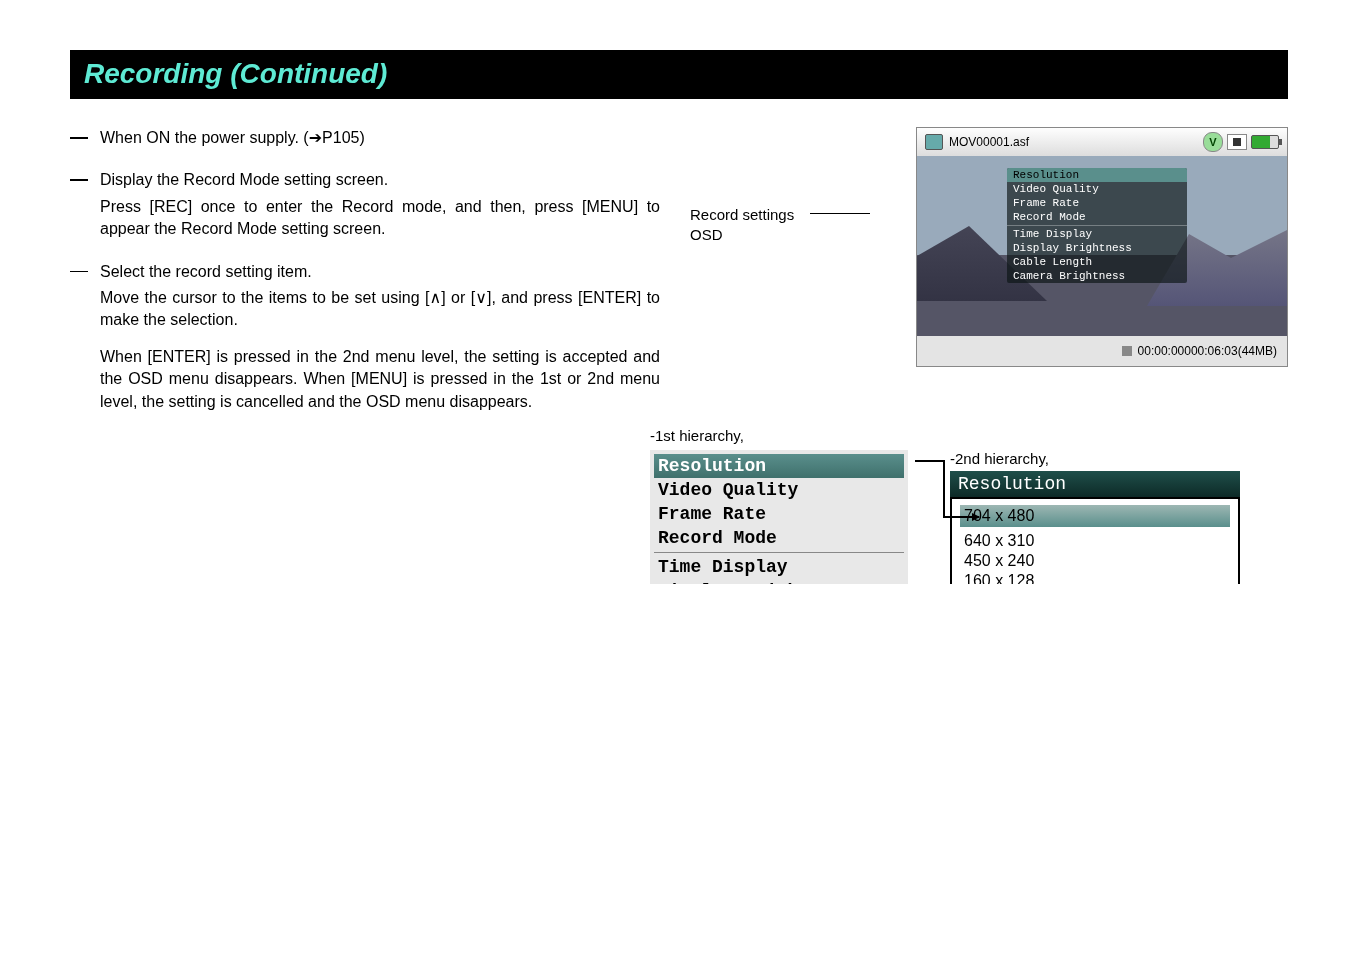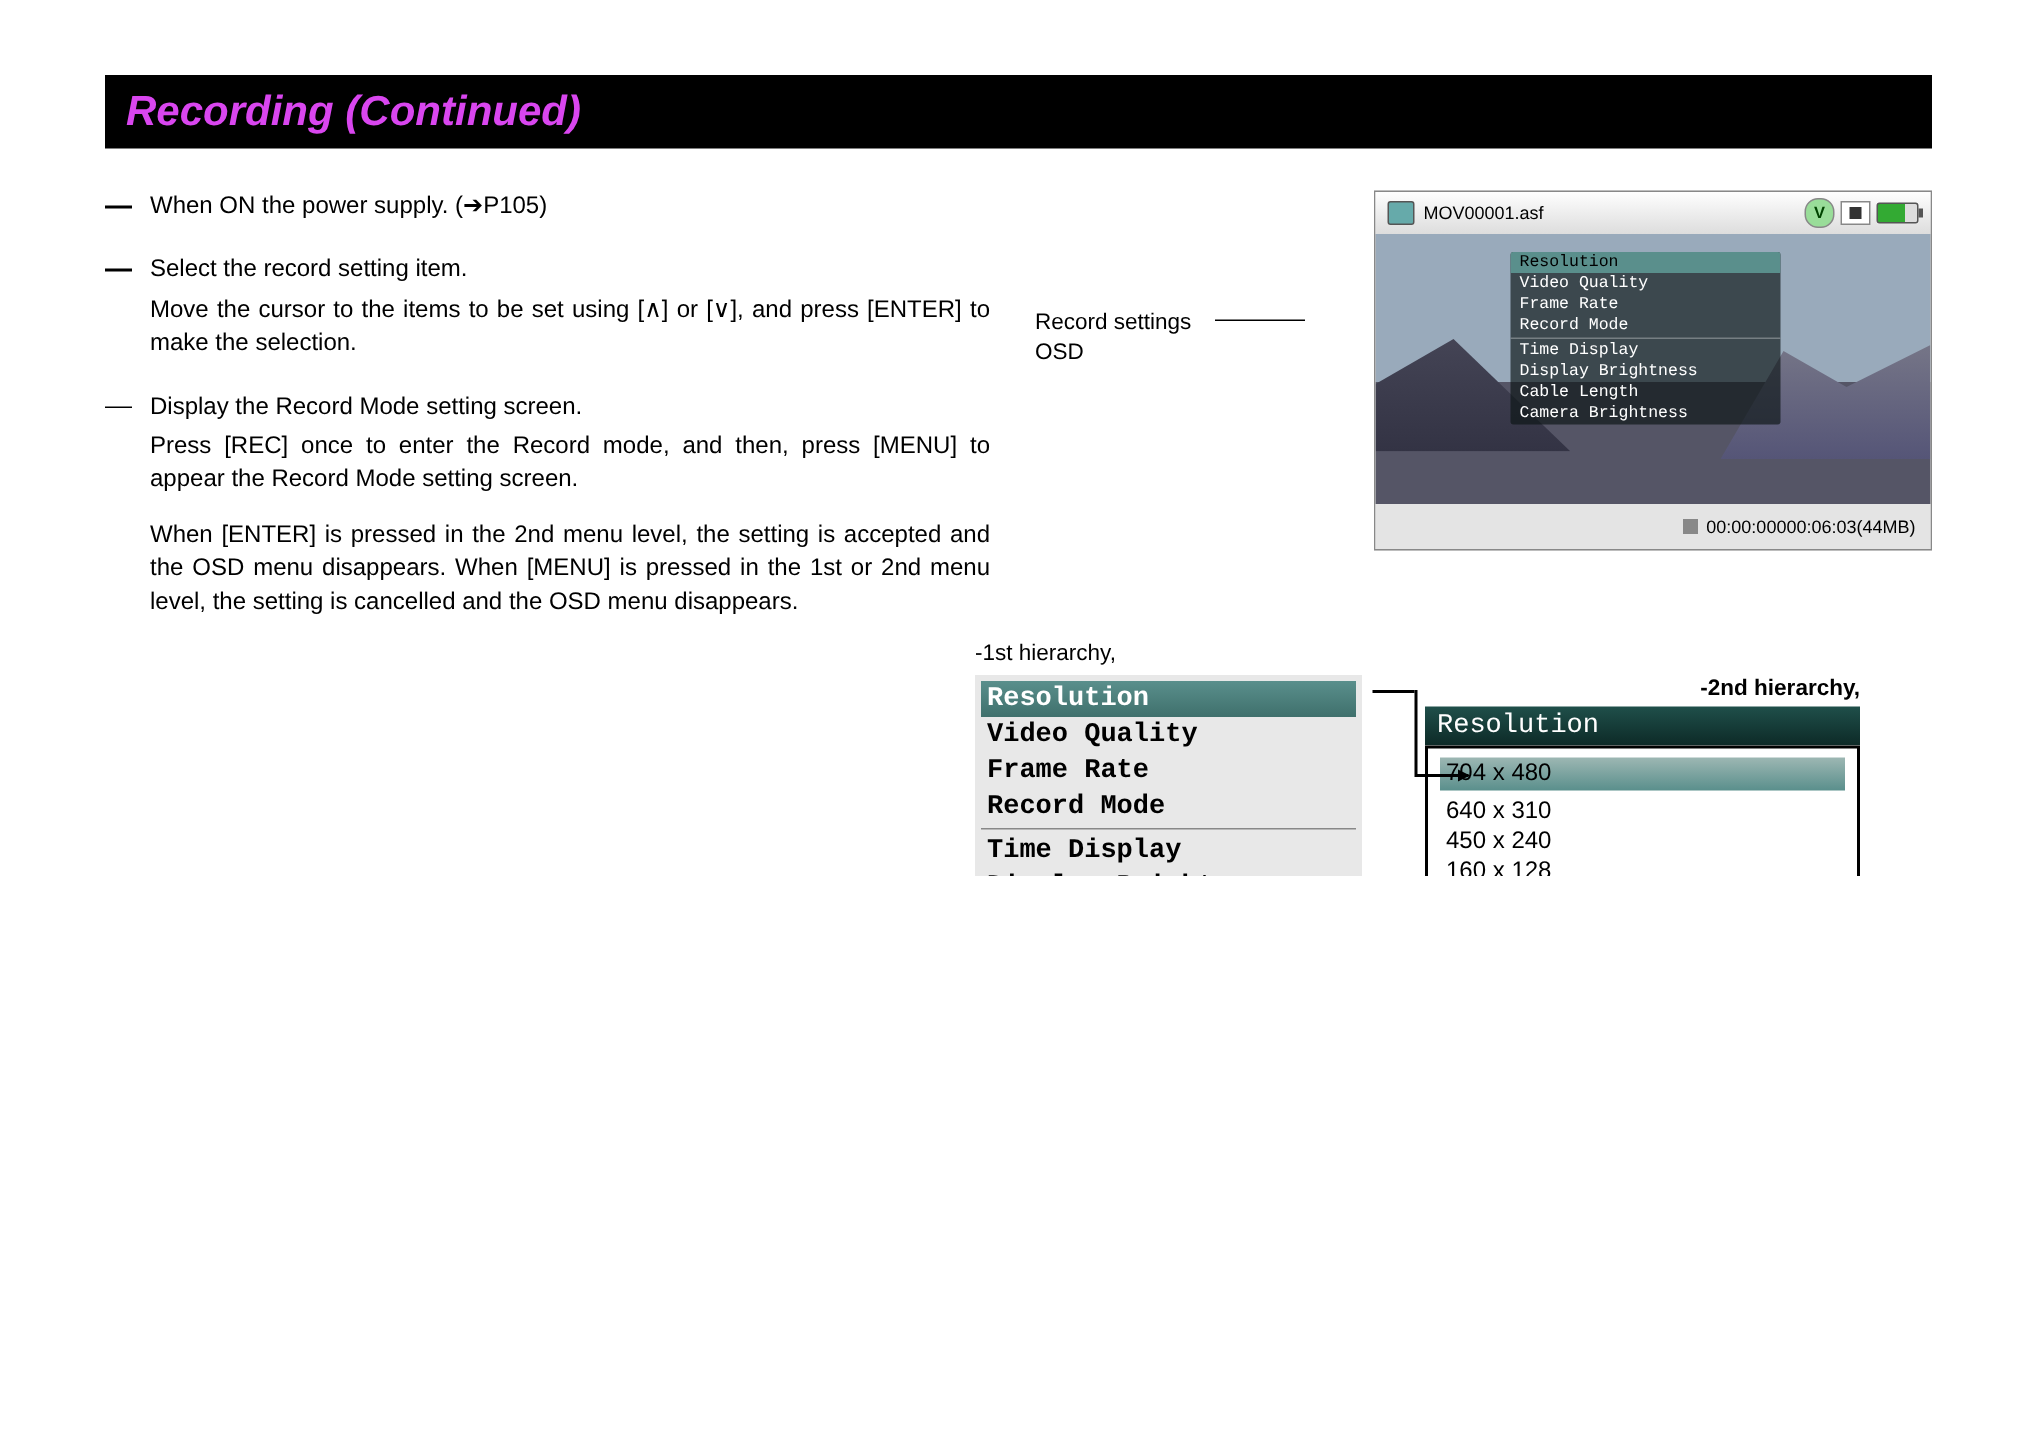--- a/index.html
+++ b/index.html
@@ -8,21 +8,21 @@
     background: #fff;
     font-family: Arial, Helvetica, sans-serif;
     color: #000;
     width: 1358px;
   }
   .page {
     padding: 50px 70px 30px 70px;
   }
   .chapter-banner {
     background: #000;
-    color: #d946ef;
+    color: #5eead4;
     font-size: 28px;
     font-weight: bold;
     padding: 8px 14px;
     font-style: italic;
   }
   .section-title {
     font-size: 30px;
     margin: 22px 0 4px 10px;
   }
   .section-underline {
@@ -169,25 +169,24 @@
     left: -30px;
     right: 0;
   }
   .hier-label1 {
     font-weight: normal;
     font-size: 15px;
     margin-left: 0;
     margin-bottom: 6px;
   }
   .hier-label2 {
-    font-weight: bold;
+    font-weight: normal;
     font-size: 15px;
     margin-left: 310px;
     margin-bottom: 4px;
-    text-align: right;
   }
   .hier-row { display:flex; align-items:flex-start; gap:10px; }
   .menu-list {
     width: 250px;
     background:#e8e8e8;
     font-family: "Courier New", monospace;
     font-size: 18px;
     font-weight: bold;
     padding: 4px;
     position: relative;
@@ -263,26 +262,26 @@
 <div class="page">
   <div class="chapter-banner">Recording (Continued)</div>
   <div class="section-underline"></div>
 
   <div class="content-row">
     <div class="steps-col">
       <div class="step">
         <p class="step-title">When ON the power supply. (➔P105)</p>
       </div>
       <div class="step">
+        <p class="step-title">Display the Record Mode setting screen.</p>
+        <p class="step-desc">Press [REC] once to enter the Record mode, and then, press [MENU] to appear the Record Mode setting screen.</p>
+      </div>
+      <div class="step">
         <p class="step-title">Select the record setting item.</p>
         <p class="step-desc">Move the cursor to the items to be set using [∧] or [∨], and press [ENTER] to make the selection.</p>
-      </div>
-      <div class="step">
-        <p class="step-title">Display the Record Mode setting screen.</p>
-        <p class="step-desc">Press [REC] once to enter the Record mode, and then, press [MENU] to appear the Record Mode setting screen.</p>
       </div>
       <p class="step-desc" style="margin-top:-6px">When [ENTER] is pressed in the 2nd menu level, the setting is accepted and the OSD menu disappears. When [MENU] is pressed in the 1st or 2nd menu level, the setting is cancelled and the OSD menu disappears.</p>
     </div>
 
     <div class="right-col">
       <div class="osd-label">
         <span>Record settings</span><br>
         <span>OSD</span>
       </div>
       <div class="osd-line"></div>

